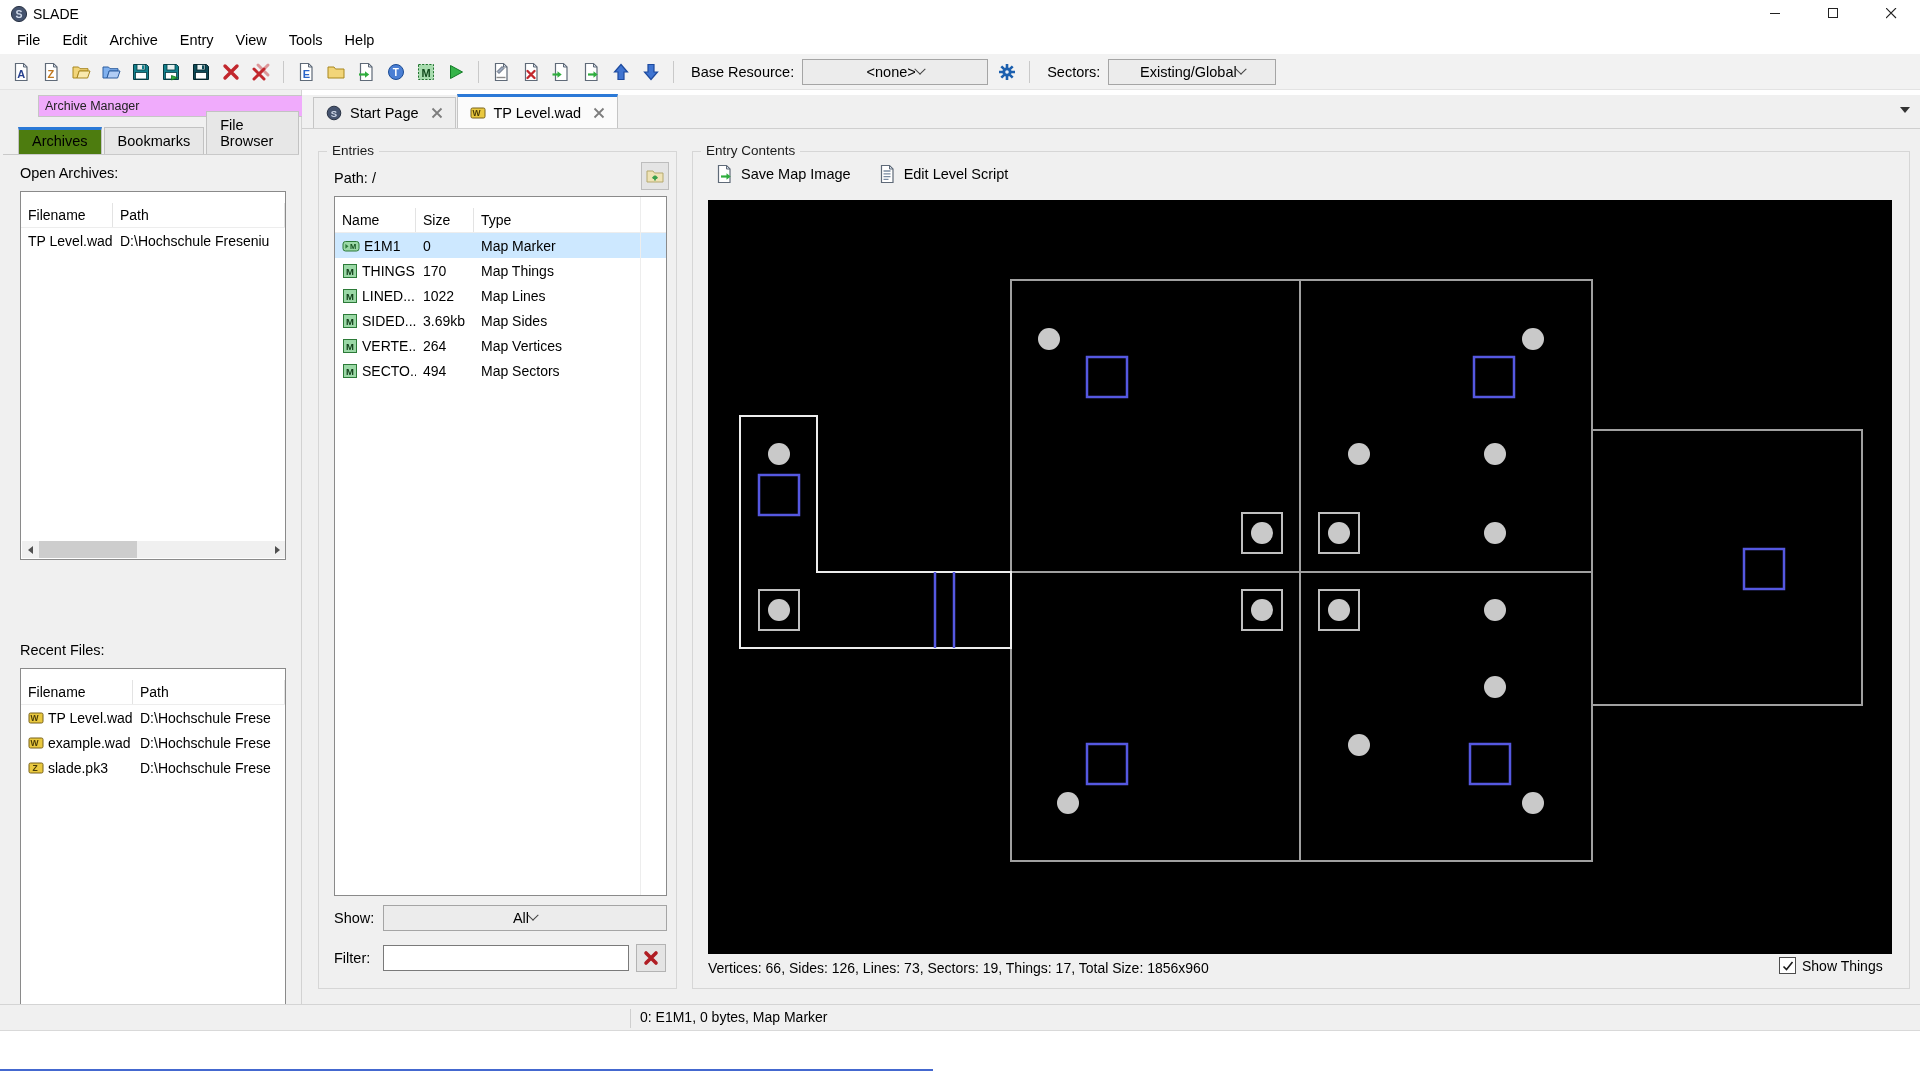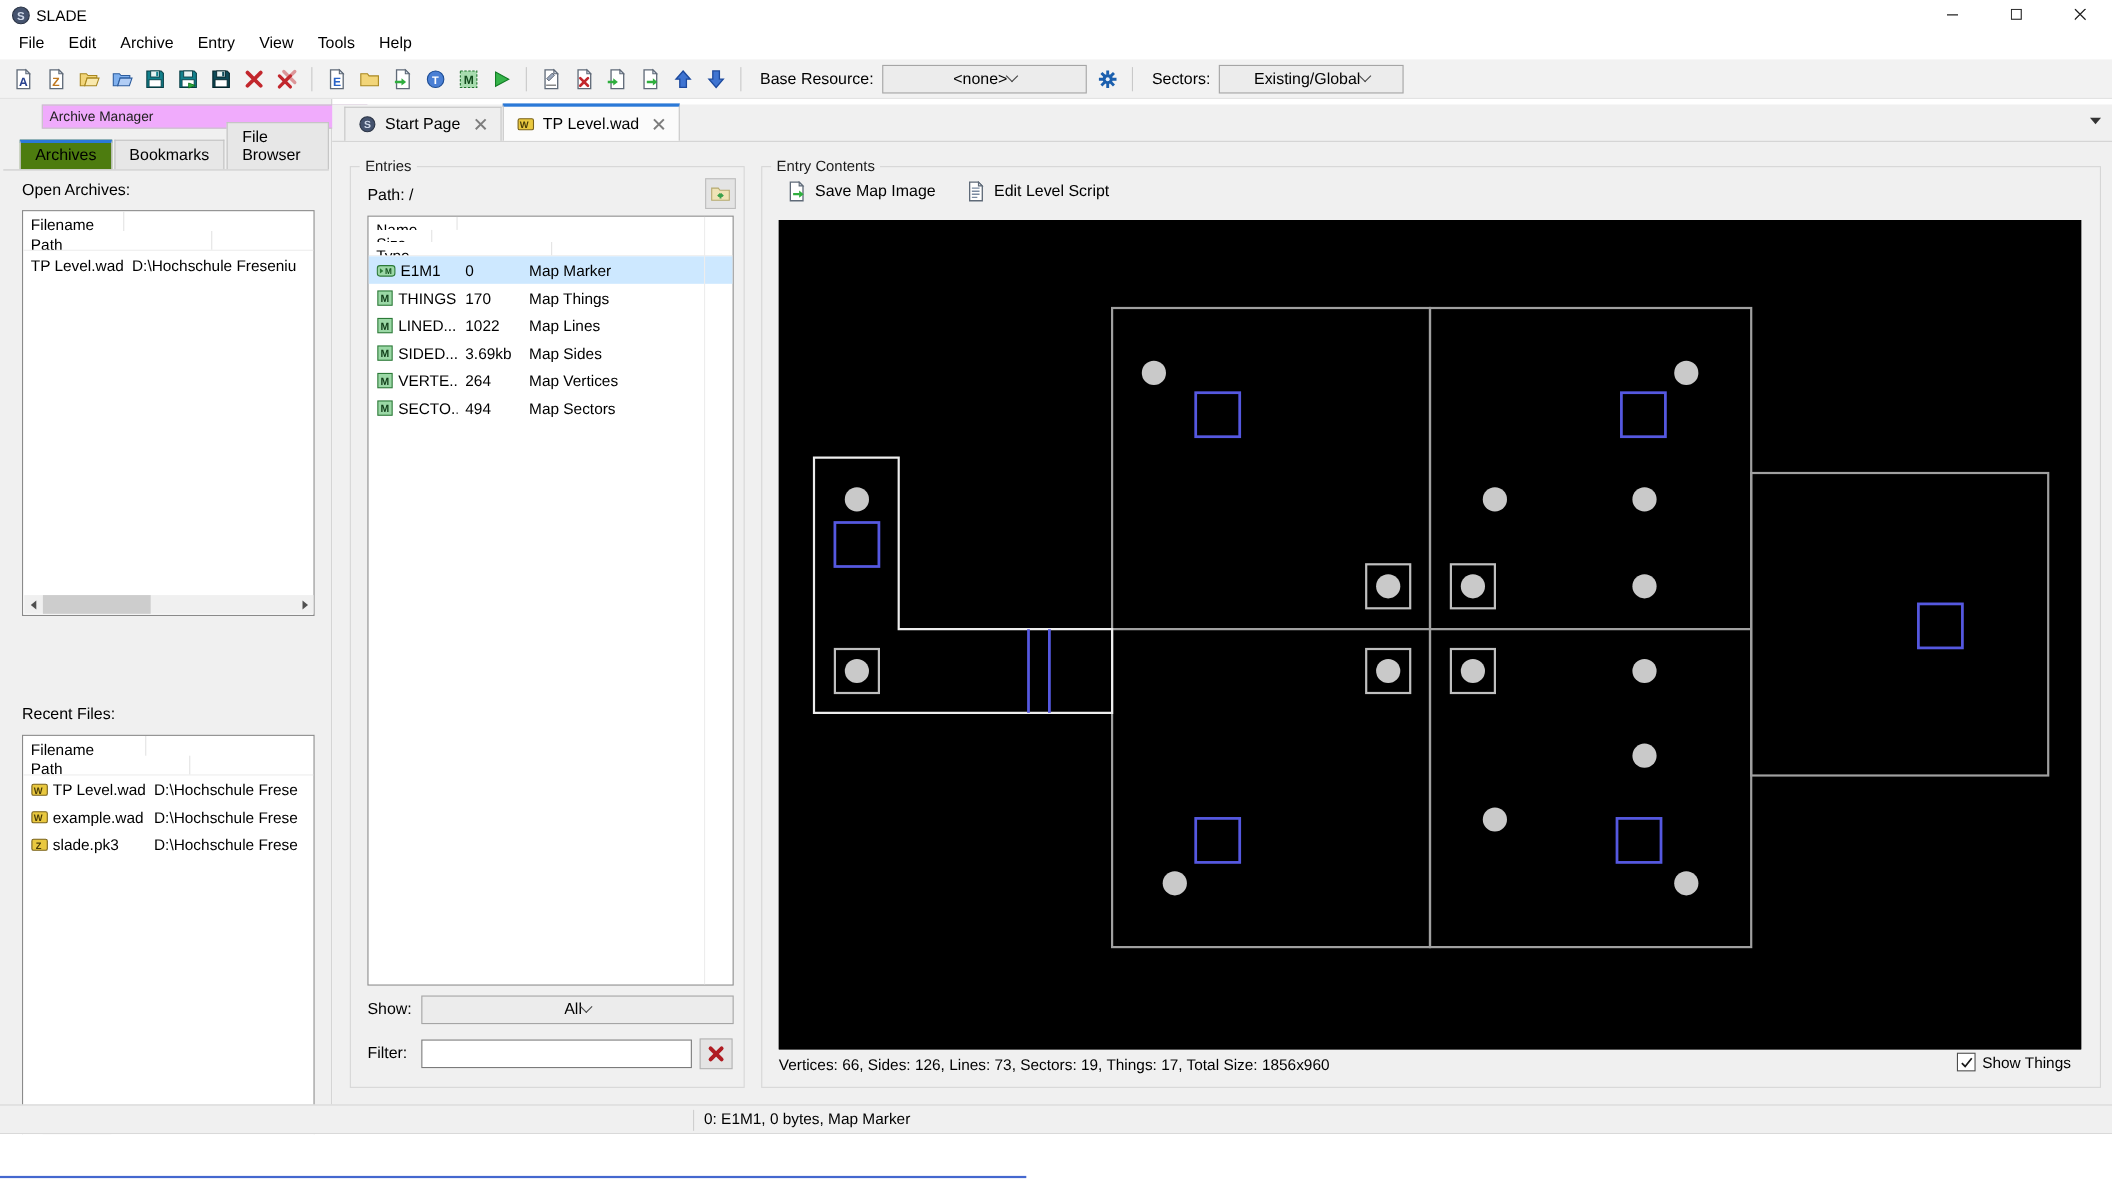--- a/index.html
+++ b/index.html
@@ -35,21 +35,21 @@
   .am-header { position:absolute; left:3px; top:5px; width:296px; height:22px; border:1px solid #c6c6c6; background:#f0abfc; display:flex; align-items:center; padding:0 6px;margin-left:35px; }
   .am-title { font-size:12.5px; color:#222; flex:1; }
   .am-close { width:16px; height:16px; display:flex; align-items:center; justify-content:center; }
   .am-tabs { position:absolute; left:18px; top:34px; display:flex; align-items:flex-end; height:30px; }
   .am-tab { padding:5px 13px; font-size:14.5px; background:#e7e7e7; border:1px solid #c2c2c2; border-bottom:none; margin-right:2px; }
   .am-tab.active { background:#4d7c0f; border-top:3px solid #2b79d7; padding-top:3px; }
   .am-body { position:absolute; left:3px; top:64px; width:296px; height:845px; border-top:1px solid #c9c9c9; background:#f0f0f0; }
   .am-label { position:absolute; left:17px; font-size:14.5px; }
 
   .lv { position:absolute; background:#fff; border:1px solid #8a8a8a; overflow:hidden; }
-  .lv-header { display:flex; height:36px; align-items:flex-start; border-bottom:1px solid #ededed;flex-direction:column; }
+  .lv-header { display:flex; height:36px; align-items:flex-end; border-bottom:1px solid #ededed; }
   .lv-hcell { font-size:14px; padding-left:7px; border-right:1px solid #e3e3e3; height:24px; line-height:24px; overflow:hidden; white-space:nowrap; }
   .lv-row { display:flex; height:25px; align-items:center; }
   .lv-row.selected { background:#cde8ff; }
   .lv-cell { font-size:14px; padding-left:7px; overflow:hidden; white-space:nowrap; display:flex; align-items:center; gap:4px; }
   .hscroll { position:absolute; left:1px; bottom:1px; height:17px; background:#f0f0f0; display:flex; align-items:center; }
   .hs-arrow { width:17px; height:17px; display:flex; align-items:center; justify-content:center; }
   .tri-l { width:0; height:0; border-top:4px solid transparent; border-bottom:4px solid transparent; border-right:5px solid #505050; }
   .tri-r { width:0; height:0; border-top:4px solid transparent; border-bottom:4px solid transparent; border-left:5px solid #505050; }
   .hs-track { position:relative; height:17px; flex:1; }
   .hs-thumb { position:absolute; top:0; height:17px; background:#cdcdcd; }

